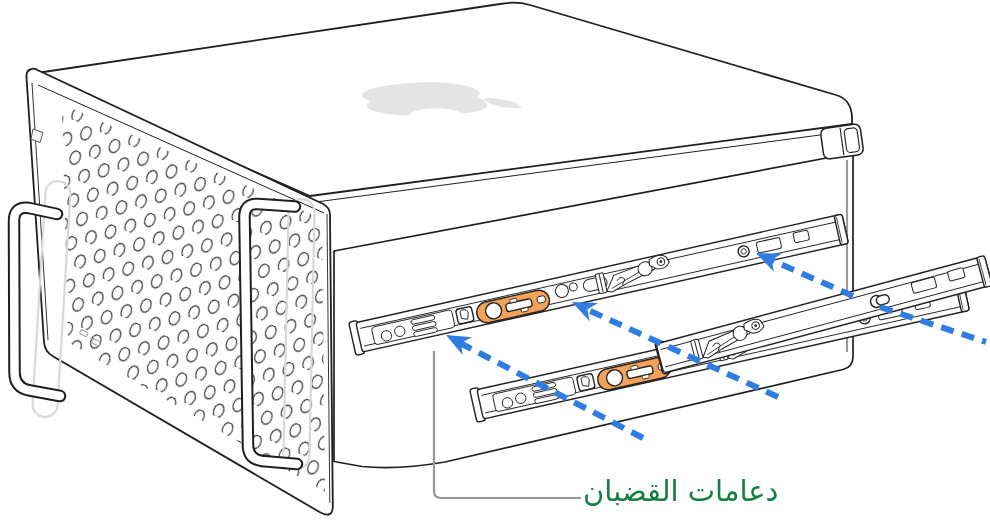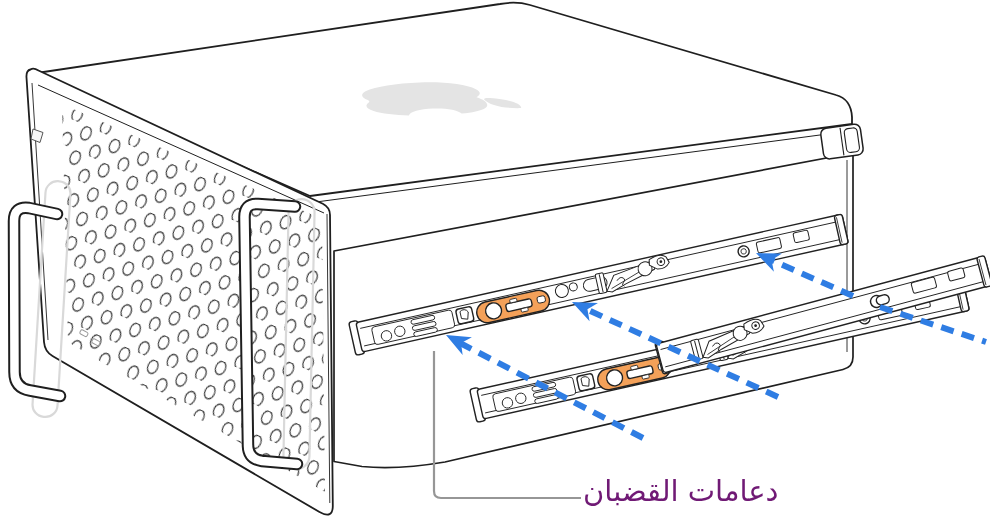--- a/index.html
+++ b/index.html
@@ -1,19 +1,19 @@
 <!DOCTYPE html>
 <html><head>
 <meta charset="utf-8">
 <style>
   html,body{margin:0;padding:0;background:#fff;}
   .figure-canvas{position:relative;width:990px;height:524px;background:#fff;overflow:hidden;
     font-family:"DejaVu Sans","Liberation Sans",sans-serif;}
   .figure-canvas svg{position:absolute;left:0;top:0;}
-  .caption{position:absolute;left:583px;top:476px;font-size:29px;line-height:1.1;color:#701a75;
+  .caption{position:absolute;left:583px;top:476px;font-size:29px;line-height:1.1;color:#15803d;
     direction:rtl;white-space:nowrap;font-family:"DejaVu Sans",sans-serif;}
   .art{stroke:#1f1f1f;fill:#ffffff;}
 </style>
 </head>
 <body>
 
 <div class="figure-canvas">
 <svg width="990" height="524" viewBox="0 0 990 524">
   <defs>
 

